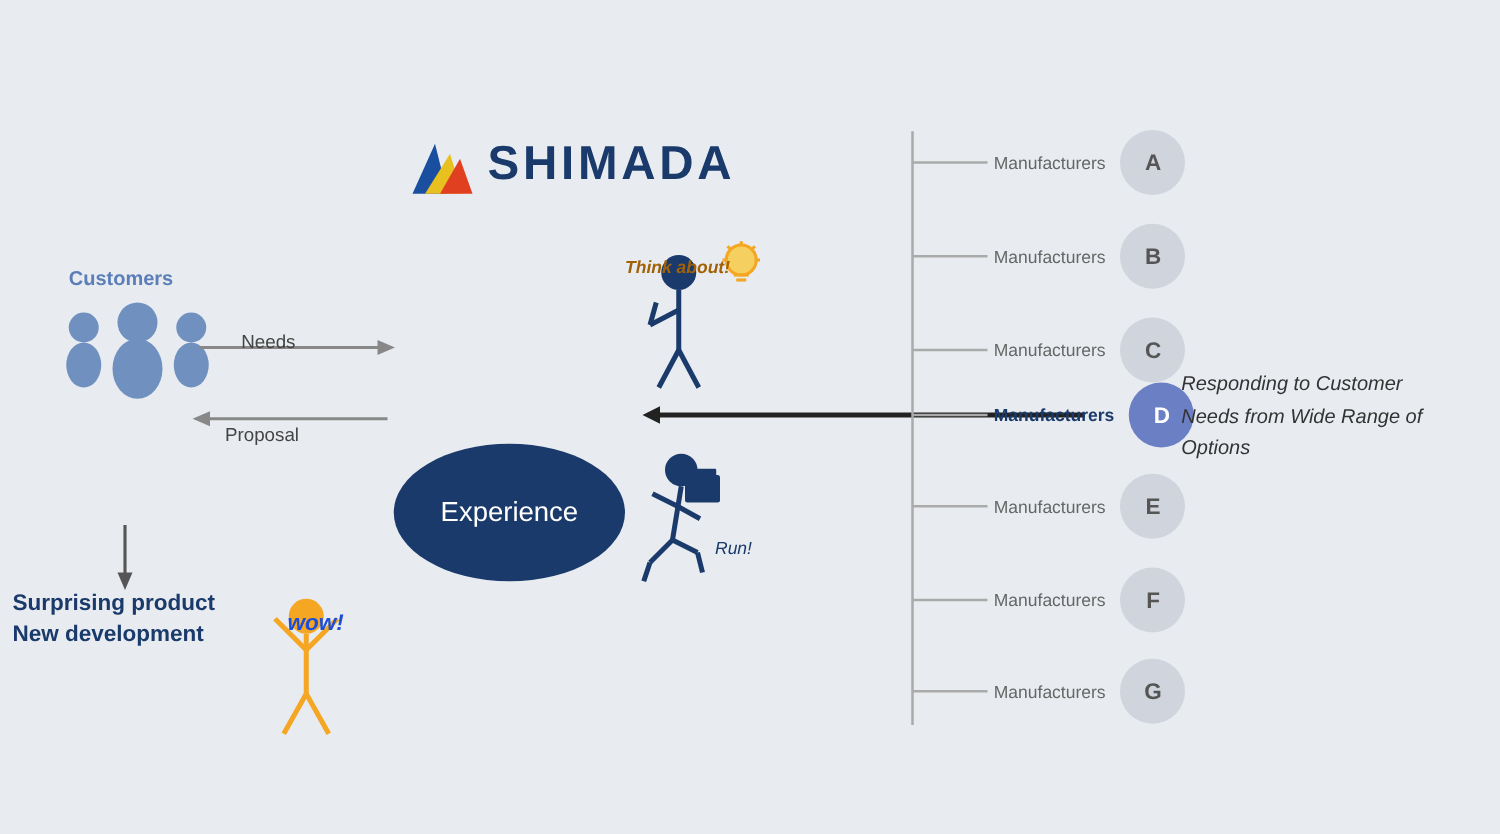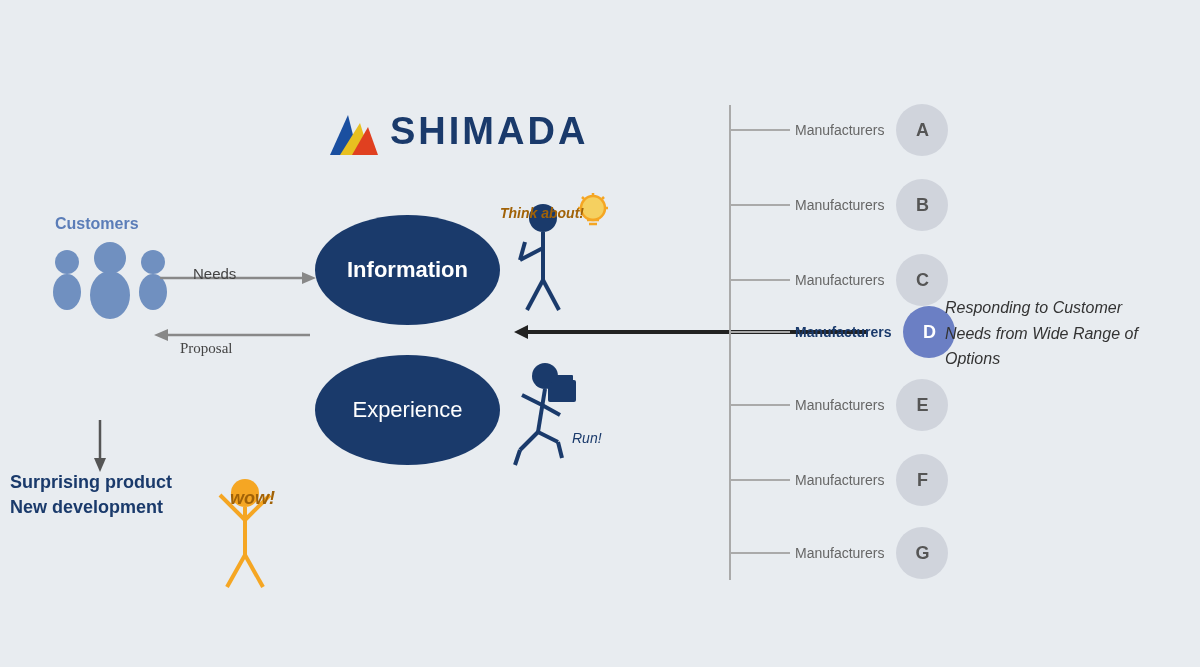--- a/index.html
+++ b/index.html
@@ -55,21 +55,21 @@
       font-size: 18px;
       font-weight: bold;
       line-height: 1.4;
     }
 
     
     .wow-text {
       position: absolute;
       top: 488px;
       left: 230px;
-      color: #a16207;
+      color: #1d4ed8;
       font-size: 18px;
       font-weight: bold;
       font-style: italic;
     }
 
     .needs-label {
       position: absolute;
       top: 265px;
       left: 180px;
       color: #444;
@@ -77,21 +77,20 @@
       margin-left: 13px;
     }
 
     
     .proposal-label {
       position: absolute;
       top: 340px;
       left: 180px;
       color: #444;
       font-size: 15px;
-      font-family: Liberation Serif, serif;
     }
 
     
     .info-ellipse {
       position: absolute;
       top: 215px;
       left: 315px;
       width: 185px;
       height: 110px;
       background: #1a3a6b;
@@ -292,23 +291,20 @@
     <div style="width:52px;"></div>
     <div class="logo-text">SHIMADA</div>
   </div>
 
   <div class="customers-label">Customers</div>
 
   <div class="needs-label">Needs</div>
 
   <div class="proposal-label">Proposal</div>
 
-  <div class="info-ellipse">
-    <div class="info-ellipse-text">Information</div>
-  </div>
 
   <div class="exp-ellipse">
     <div class="exp-ellipse-text">Experience</div>
   </div>
 
   <div class="think-label">Think about!</div>
 
   <div class="run-label">Run!</div>
 
   <div class="new-development">

